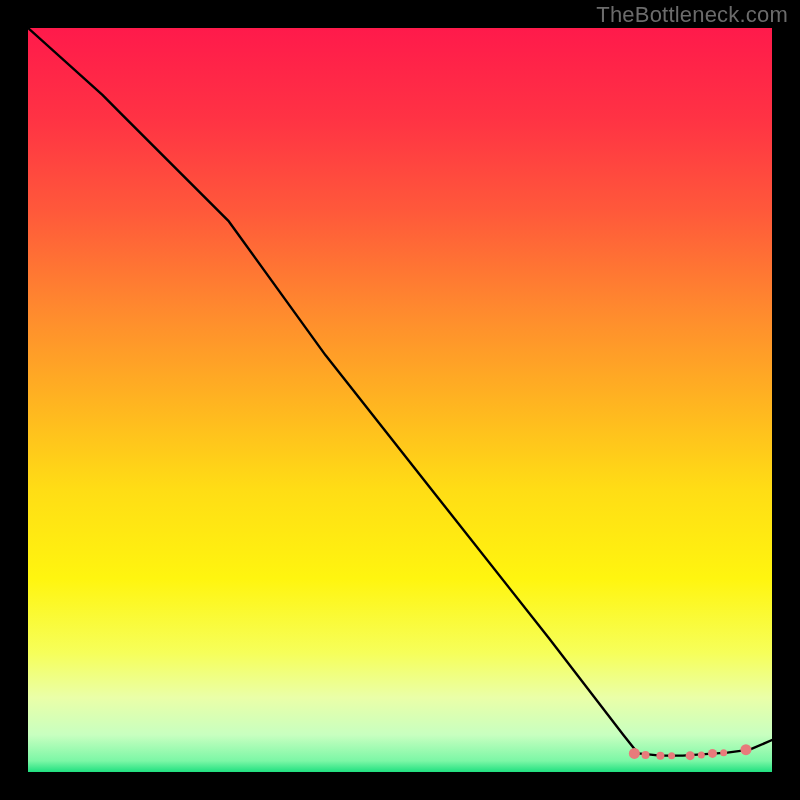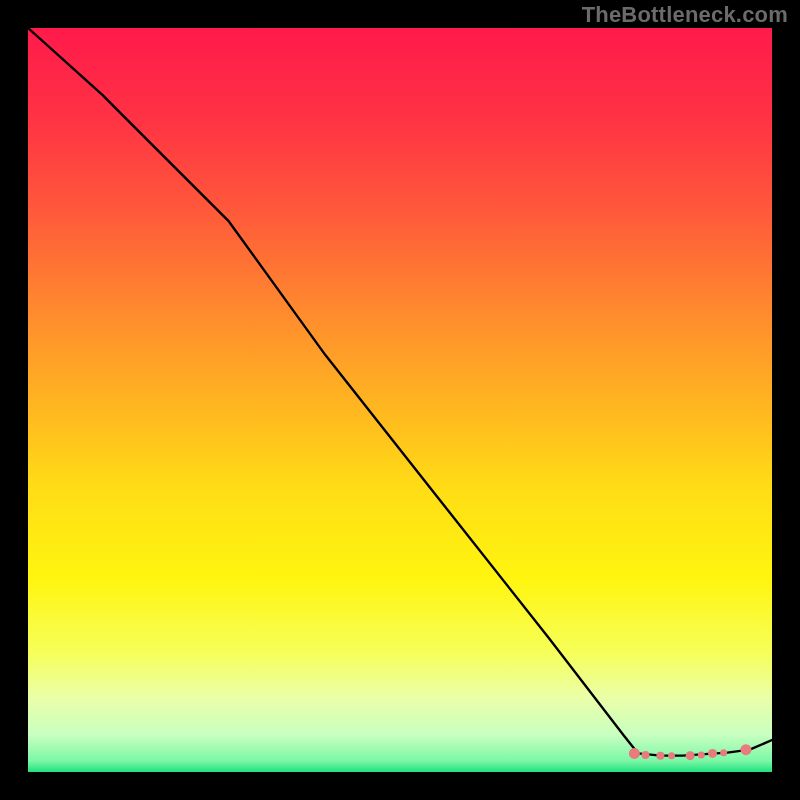--- a/index.html
+++ b/index.html
@@ -16,21 +16,21 @@
     width: 800px;
     height: 800px;
     background: #000;
   }
   .watermark {
     position: absolute;
     top: 2px;
     right: 12px;
     color: #6b6b6b;
     font-size: 22px;
-    font-weight: 700;
+    font-weight: 400;
     letter-spacing: 0.2px;
     z-index: 30;
   }
   .plot-area {
     position: absolute;
     left: 28px;
     top: 28px;
     width: 744px;
     height: 744px;
     overflow: hidden;

